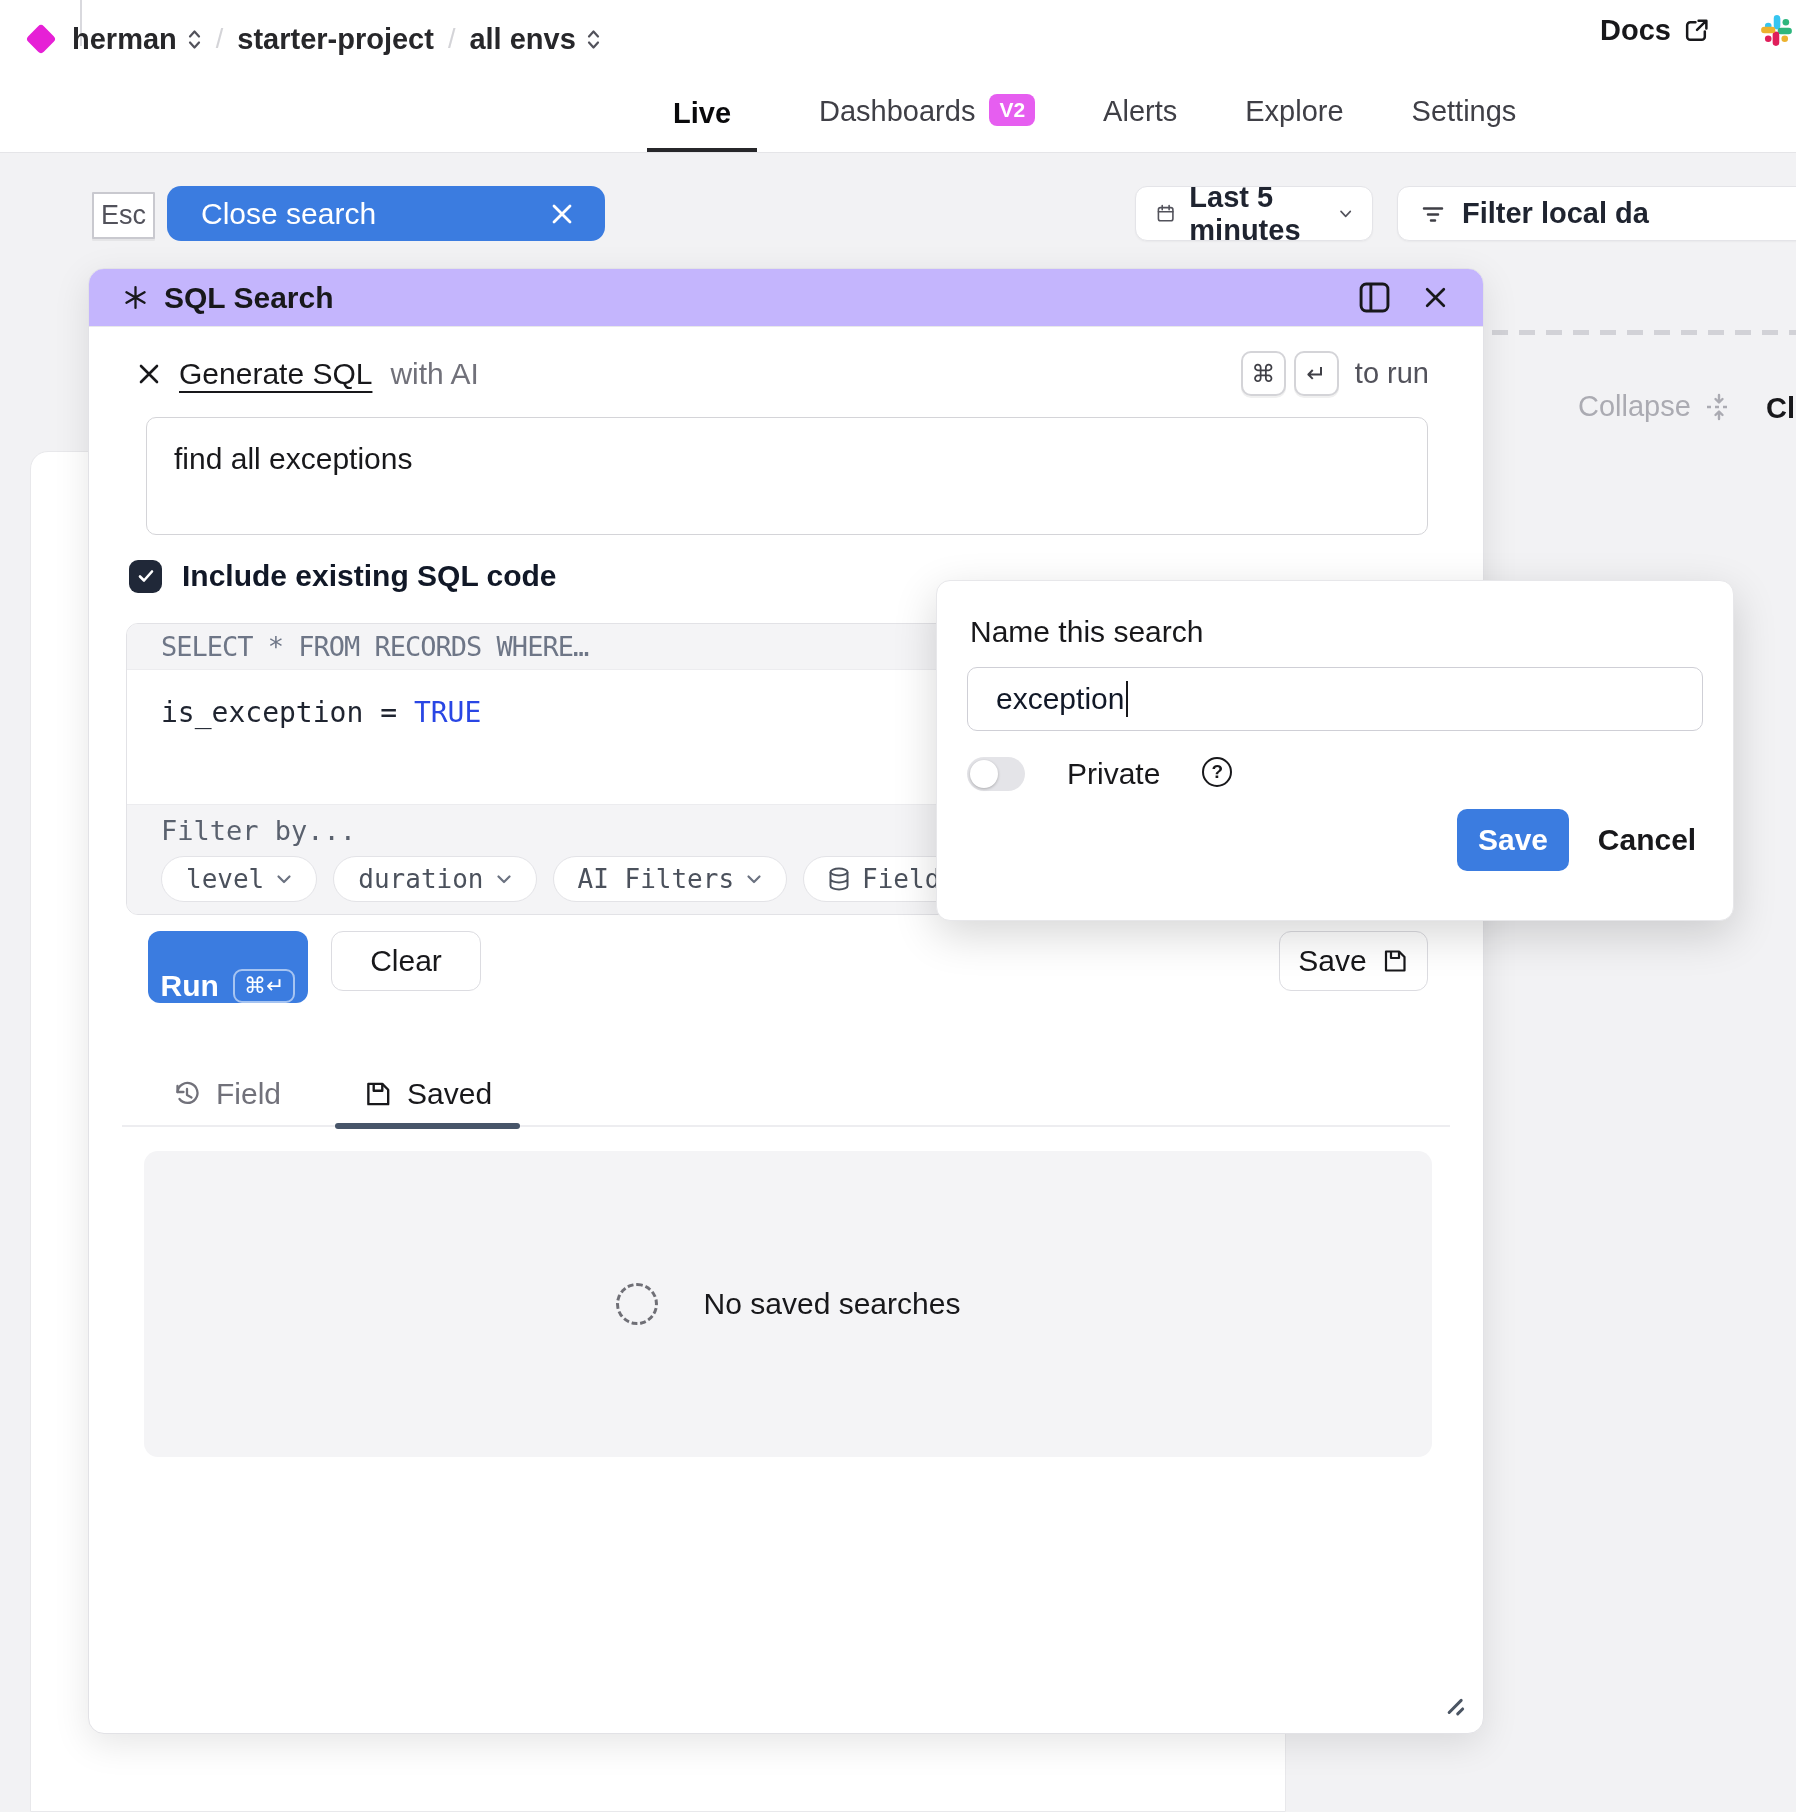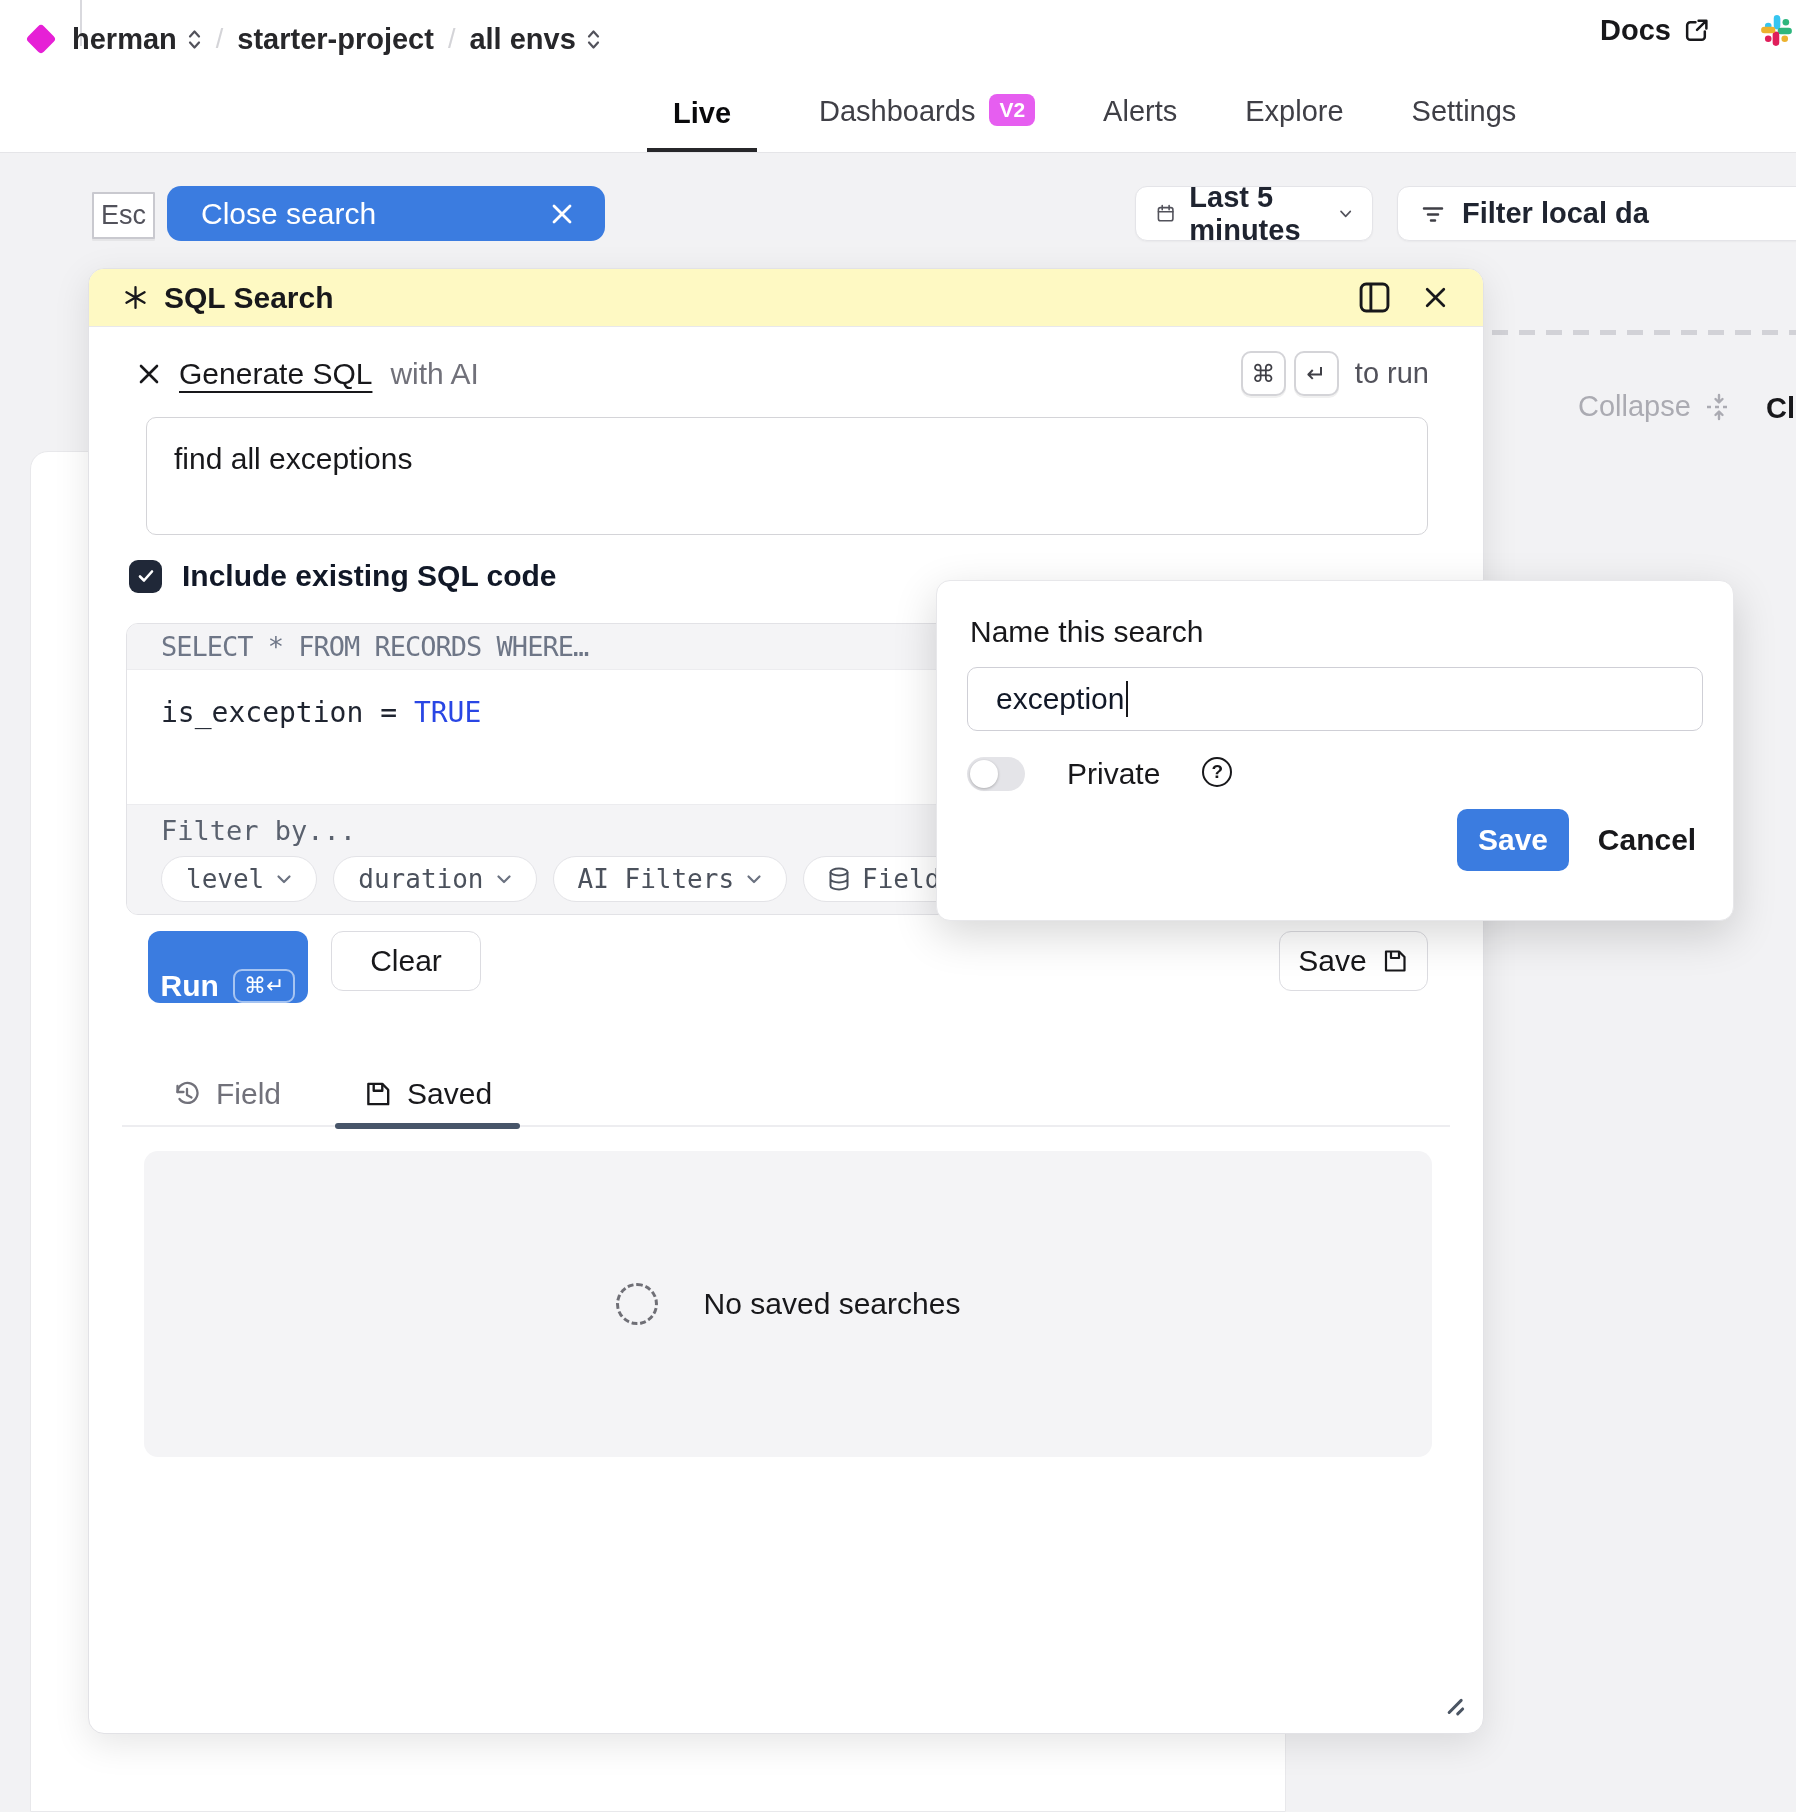--- a/index.html
+++ b/index.html
@@ -33,21 +33,21 @@
   .filterbtn { left:1397px; width:430px; }
 
   .dashedline { position:absolute; left:1492px; top:330px; width:304px; height:5px; background:repeating-linear-gradient(90deg,#d2d2d7 0 16px, transparent 16px 27px); }
   .collapse { position:absolute; left:1578px; top:390px; display:flex; align-items:center; gap:12px; font-size:29px; color:#ababb2; cursor:pointer; }
   .clipped { position:absolute; left:1766px; top:392px; font-size:29px; font-weight:600; color:#18181b; }
 
   .undercard { position:absolute; left:30px; top:451px; width:1256px; height:1361px; background:#fff; border:1px solid #e8e8eb; border-radius:18px 0 0 0; z-index:1; }
 
   
   .panel { position:absolute; left:88px; top:268px; width:1396px; height:1466px; background:#fff; border:1px solid #e2e2e6; border-radius:16px; box-shadow:0 10px 36px rgba(0,0,0,.10); z-index:5; }
-  .phead { height:58px; background:#fef9c3; border-bottom:1px solid #e8e8eb; border-radius:15px 15px 0 0; display:flex; align-items:center; gap:16px; padding:0 34px; }
+  .phead { height:58px; background:#c4b5fd; border-bottom:1px solid #e8e8eb; border-radius:15px 15px 0 0; display:flex; align-items:center; gap:16px; padding:0 34px; }
   .ptitle { font-size:30px; font-weight:600; color:#18181b; }
   .pheadicons { margin-left:auto; display:flex; align-items:center; gap:32px; }
   .iconbtn { cursor:pointer; display:flex; }
 
   .genrow { position:absolute; left:48px; top:88px; display:flex; align-items:center; gap:18px; }
   .genlink { font-size:30px; font-weight:500; color:#18181b; text-decoration:underline; text-underline-offset:7px; text-decoration-thickness:2px; cursor:pointer; }
   .gensuffix { font-size:30px; color:#71717a; }
   .shortcut { position:absolute; right:54px; top:82px; display:flex; align-items:center; gap:8px; }
   .keycap { width:45px; height:45px; background:#fff; border:2px solid #d4d4d8; border-radius:10px; display:flex; align-items:center; justify-content:center; font-size:24px; color:#3f3f46; box-shadow:0 2px 0 rgba(0,0,0,.06); }
   .torun { font-size:29px; color:#52525b; margin-left:8px; }

